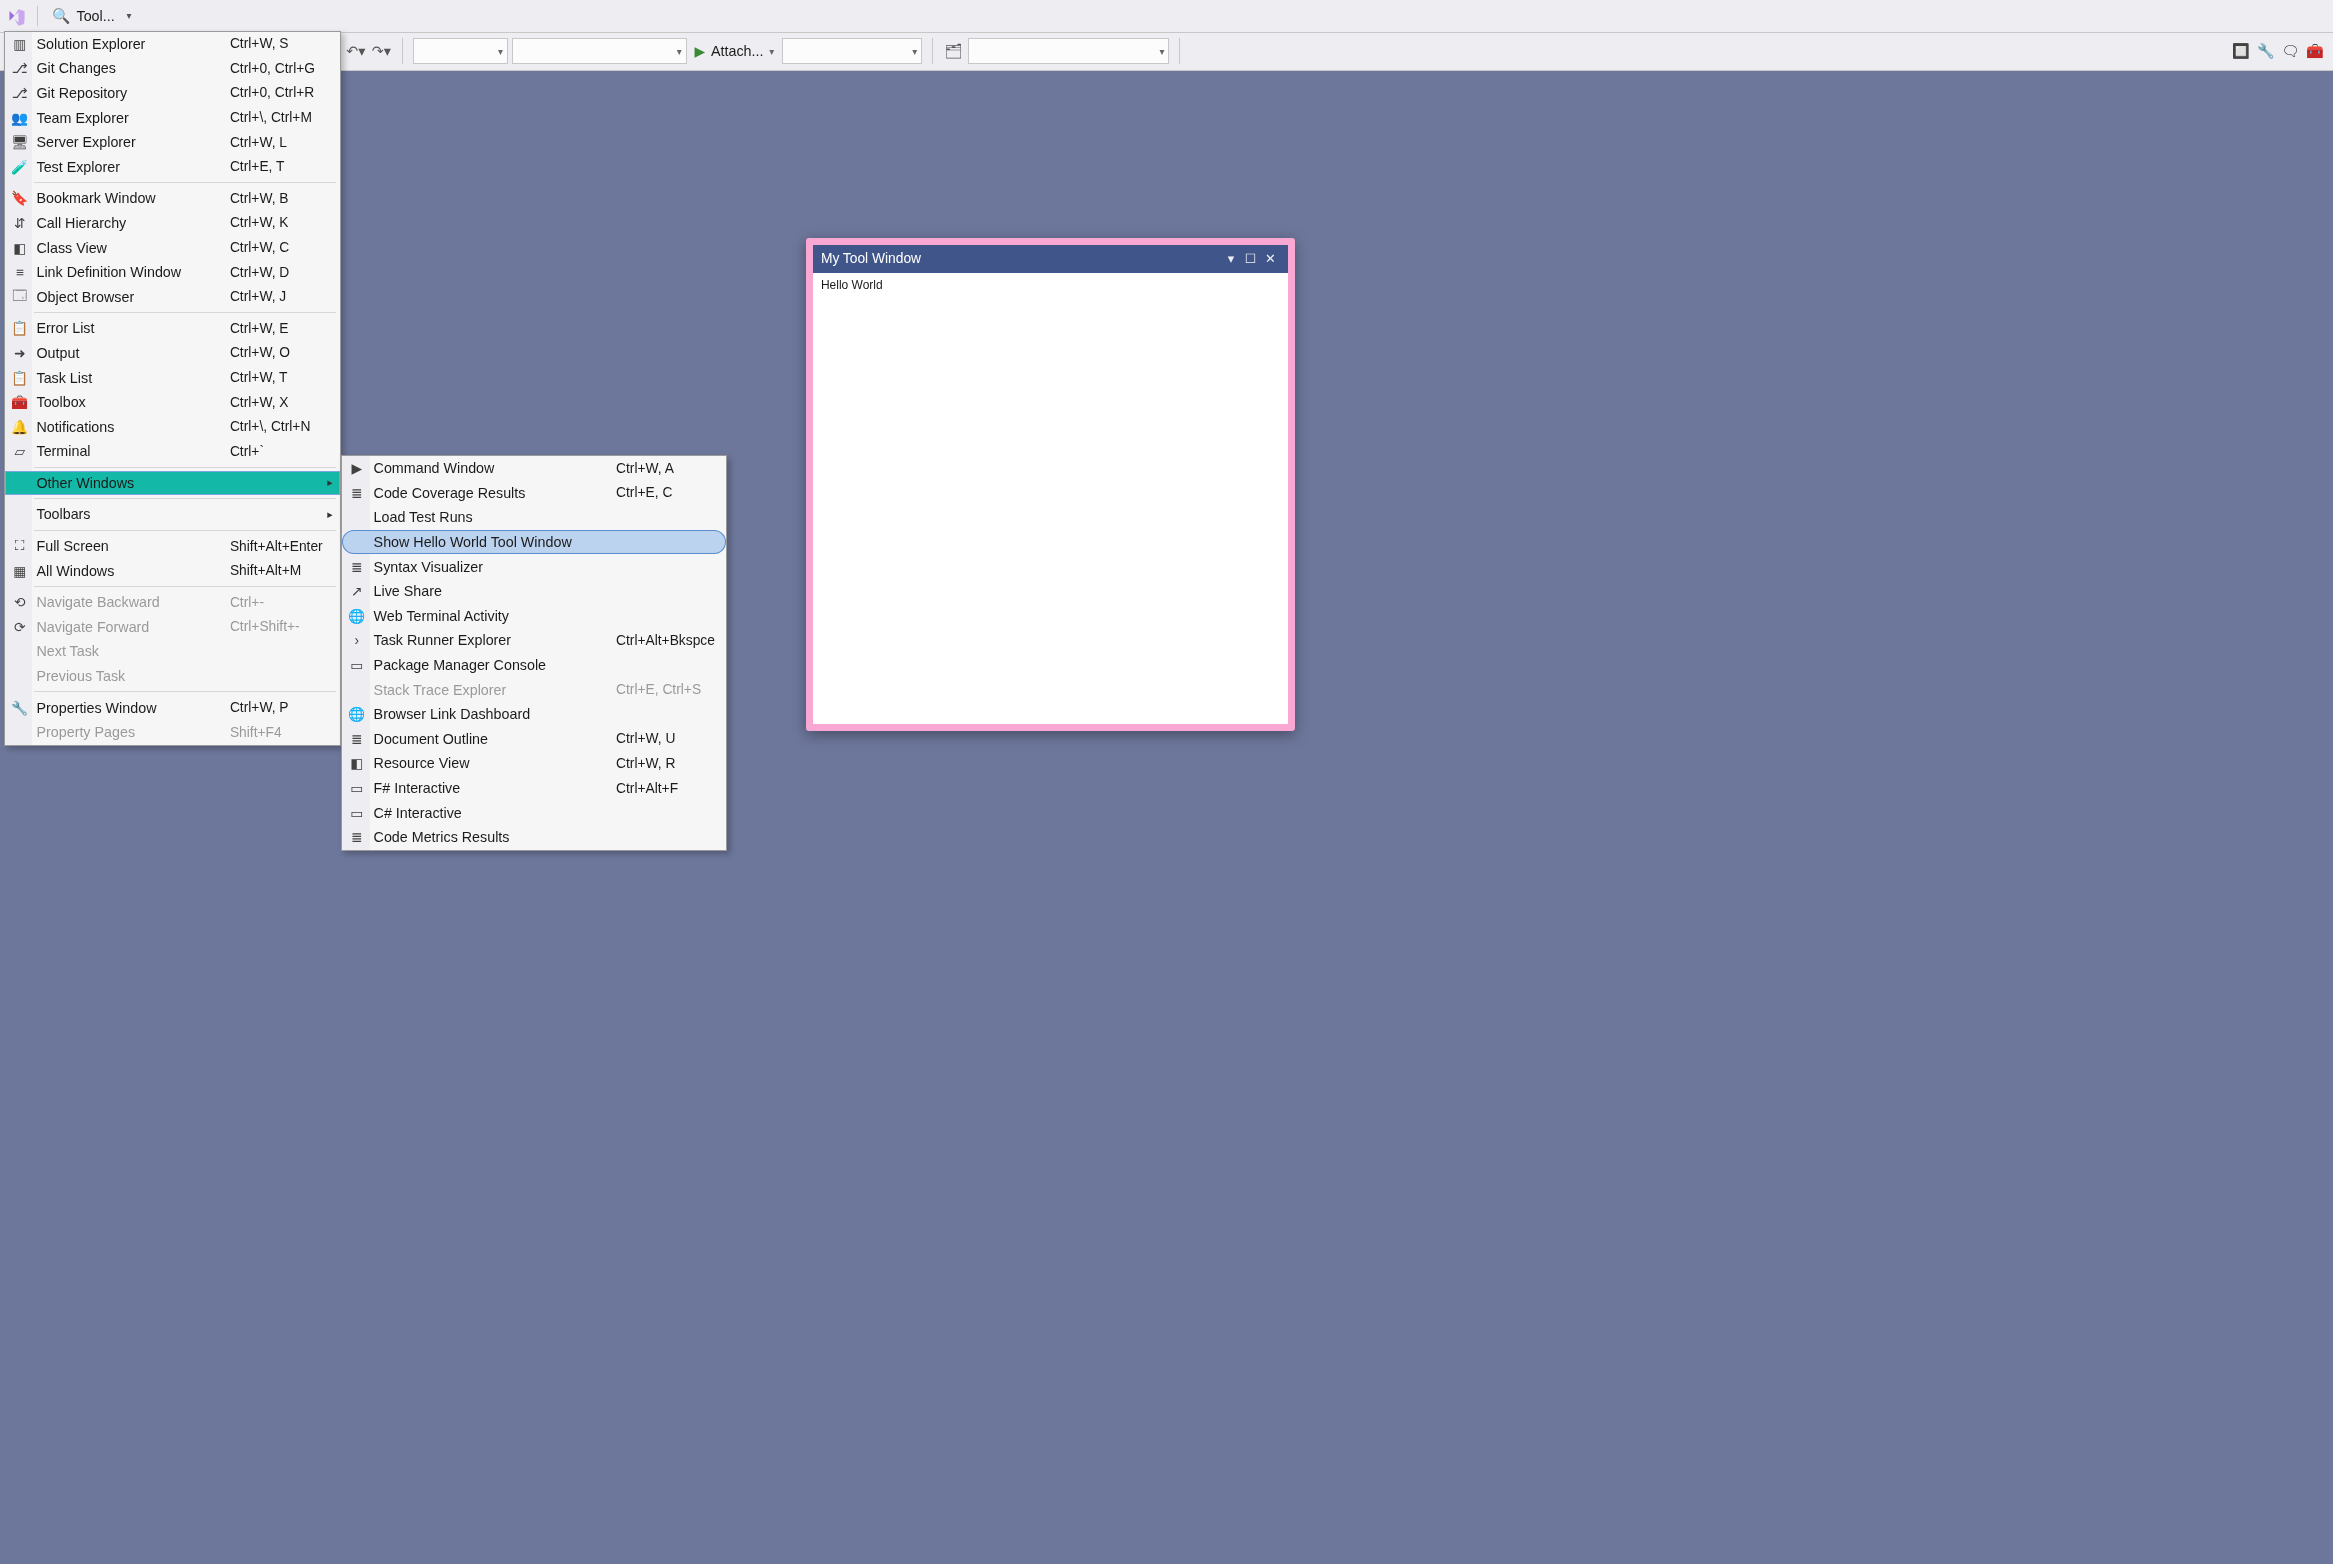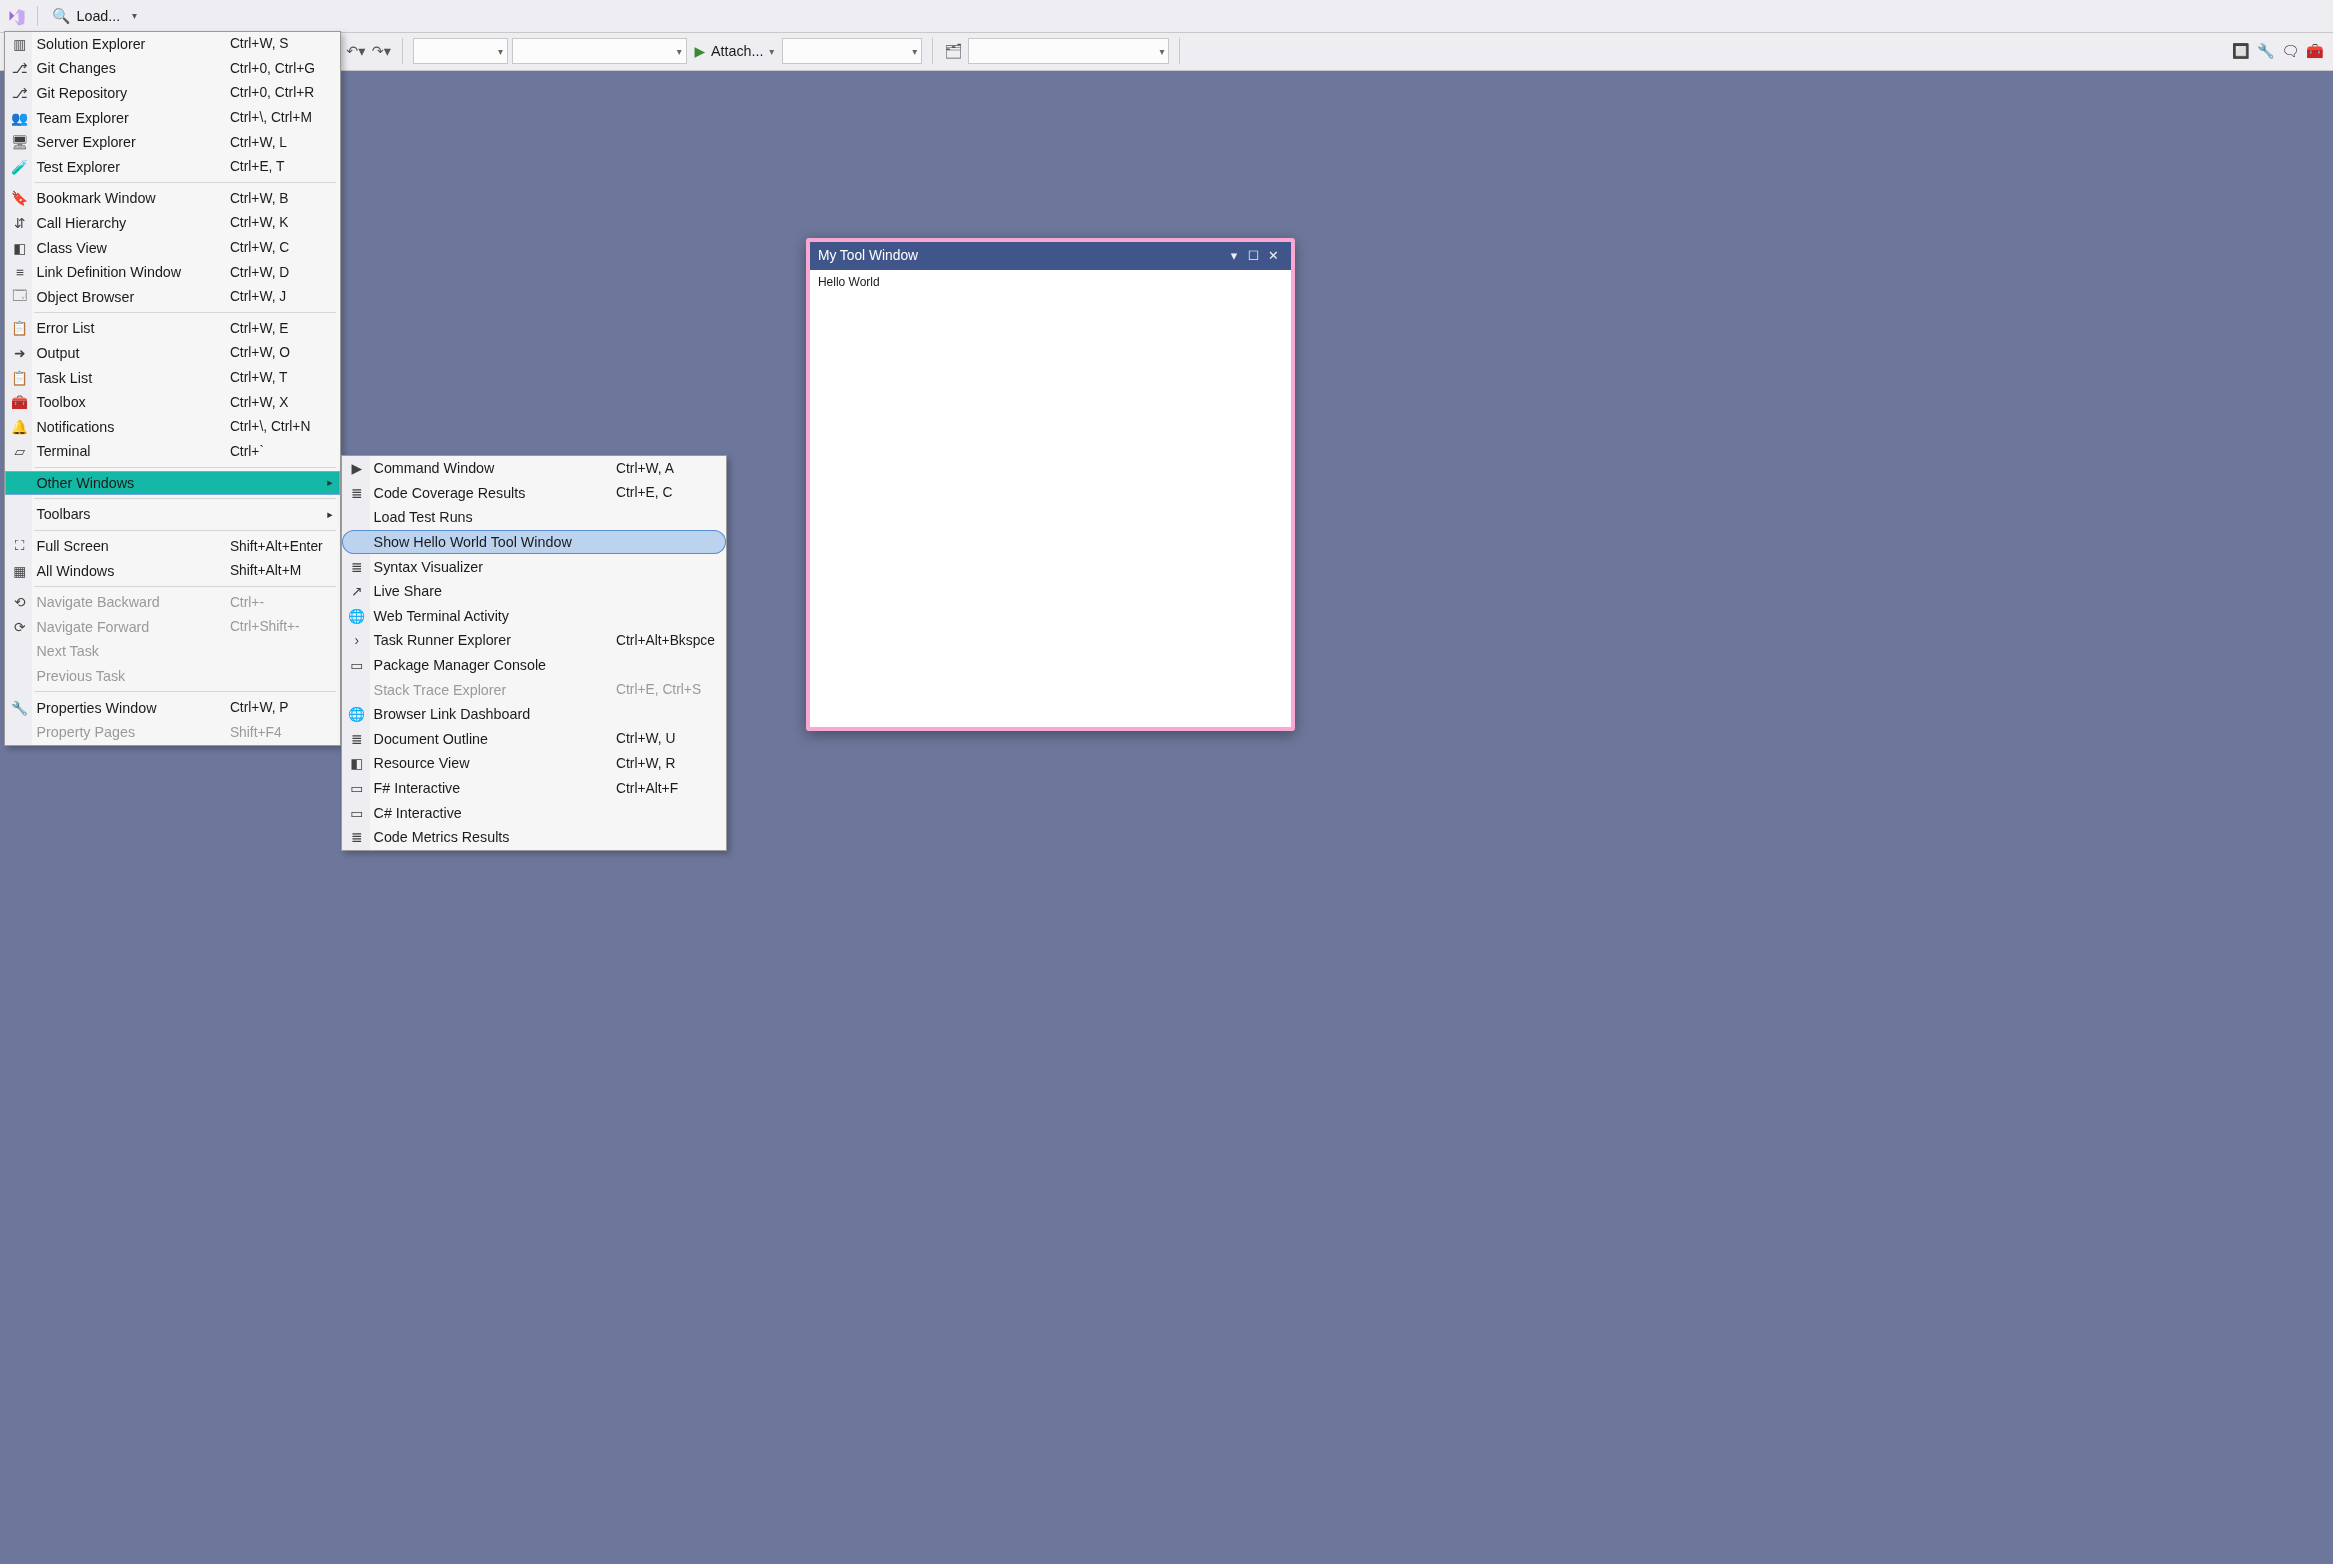--- a/index.html
+++ b/index.html
@@ -46,21 +46,21 @@
   .dd-icon { width:29.6px; display:flex; align-items:center; justify-content:center; font-size:13.8px; color:#414141;}
   .dd-label { flex:1; padding-left:2px; }
   .dd-short { width:110px; text-align:left; padding-right:8px; font-size:13.8px;}
   .dd-arrow { width:19.7px; text-align:center; font-size:10.8px; color:#333;}
   .dd-sep { height:1px; background:#d6d6d6; margin:3px 3.9px 3px 29.6px; }
   .icon-strip { position:absolute; left:0; top:0; bottom:0; width:27.6px; background:#eeeef2; }
   .dropdown .rows { position:relative; }
 
   
   .tool-win { position:absolute; left:806px; top:238px; width:489px; height:493px;
-              background:#ffffff; border:4px solid #f9a8d4; border-radius:3px; box-shadow:0 3.9px 13.8px rgba(0,0,0,.35);}
+              background:#ffffff; border:7px solid #f9a8d4; border-radius:3px; box-shadow:0 3.9px 13.8px rgba(0,0,0,.35);}
   .tool-title { height:27.6px; background:#40568a; color:#fff; display:flex; align-items:center;
                 padding:0 7.9px; font-size:13.8px;}
   .tool-title .spacer{flex:1;}
   .tool-title .win-ico{ width:19.7px; text-align:center; font-size:12.8px; opacity:.9;}
   .tool-body { padding:5.9px 7.9px; font-size:12px;}
 </style>
 </head>
 <body>
 
 <svg width="0" height="0" style="position:absolute">
@@ -71,21 +71,21 @@
   <div class="vs-logo">
     <svg viewBox="0 0 24 24">
         <path fill="#9e6bdc" d="M3 6l6 6-6 6V6zm18 0v12l-7-6 7-6z"></path>
         <path fill="#c9a8ef" d="M9 12l5-8 7 2v16l-7 2-5-8 5 4V8l-5 4z"></path>
       </svg>
   </div>
 
   <div class="menubar-sep"></div>
   <div class="search-wrap">
     <span class="mag">🔍</span>
-    <span class="search-txt">Load...</span>
+    <span class="search-txt">Tool...</span>
     <span class="chev">▾</span>
   </div>
 </div>
 
 <div class="toolbar">
   <div class="tb-btn">↶▾</div>
   <div class="tb-btn">↷▾</div>
   <div class="tb-sep"></div>
   <div class="tb-combo c1">
       <span class="chev">▾</span>

